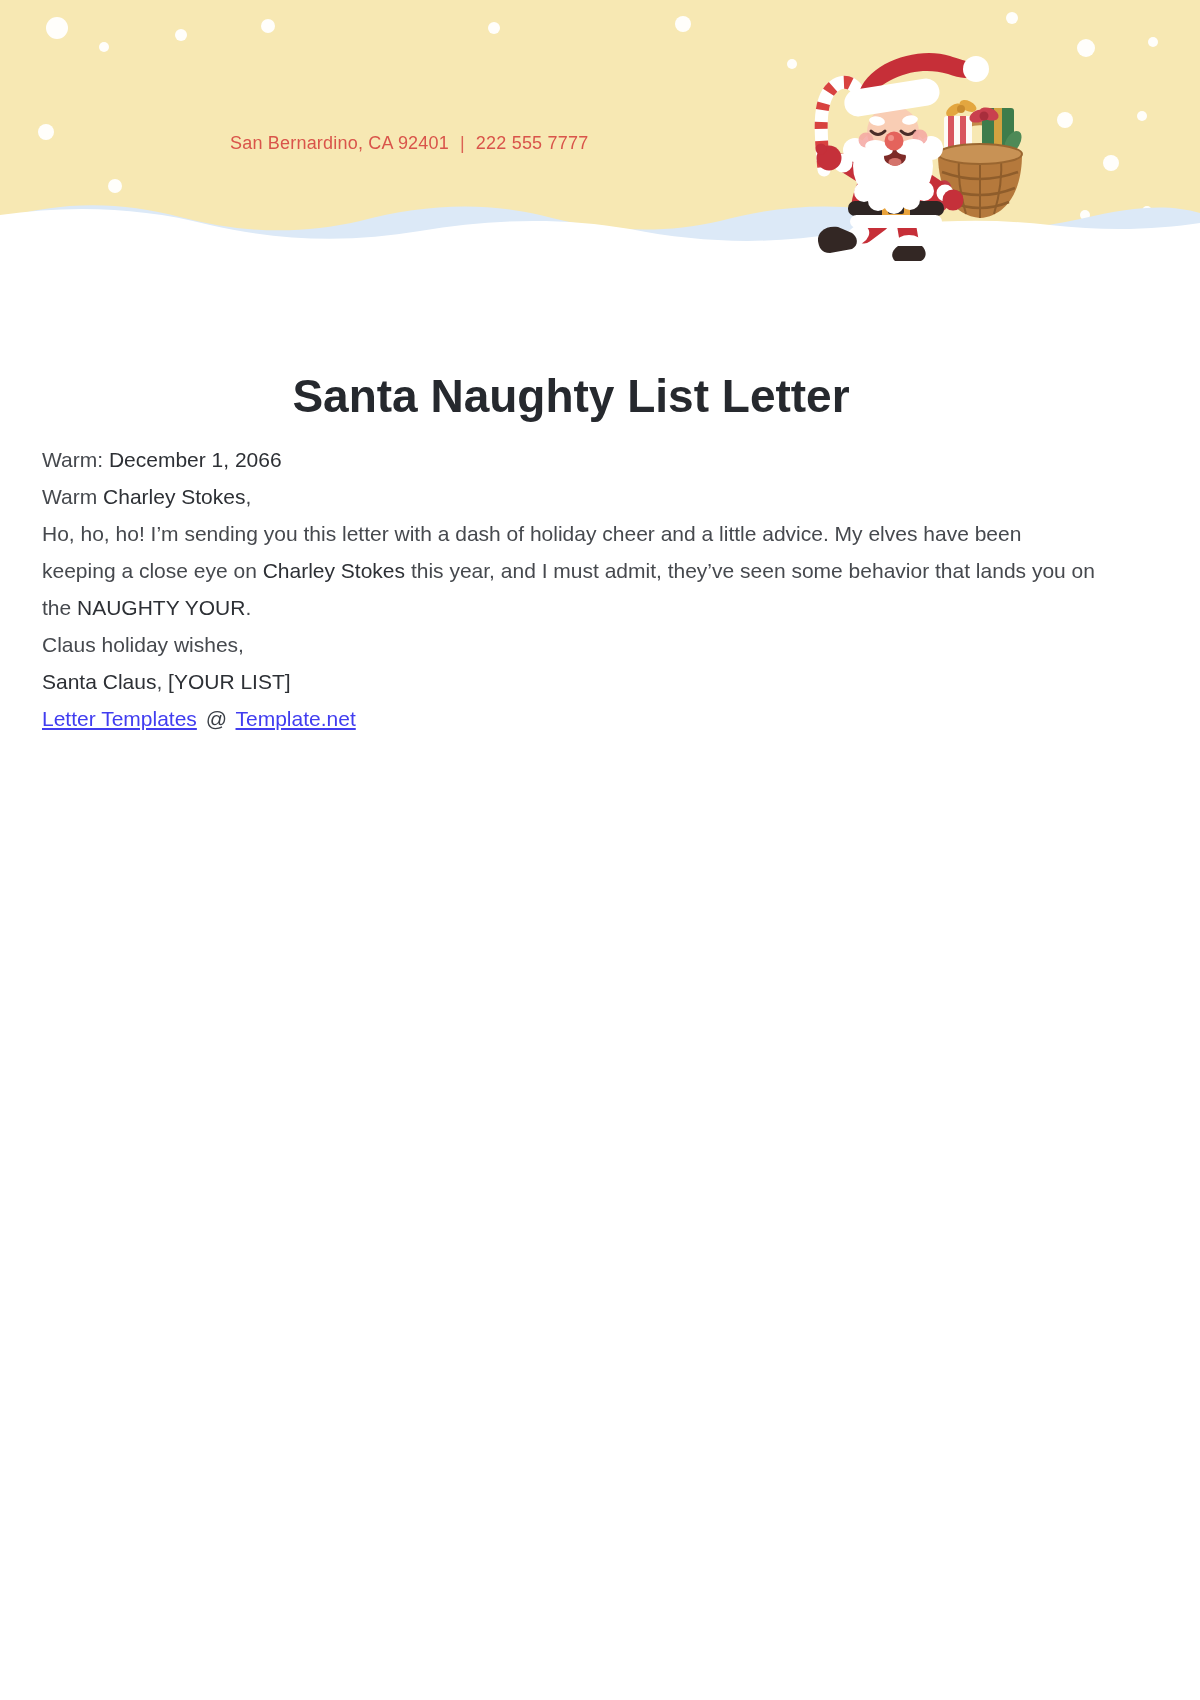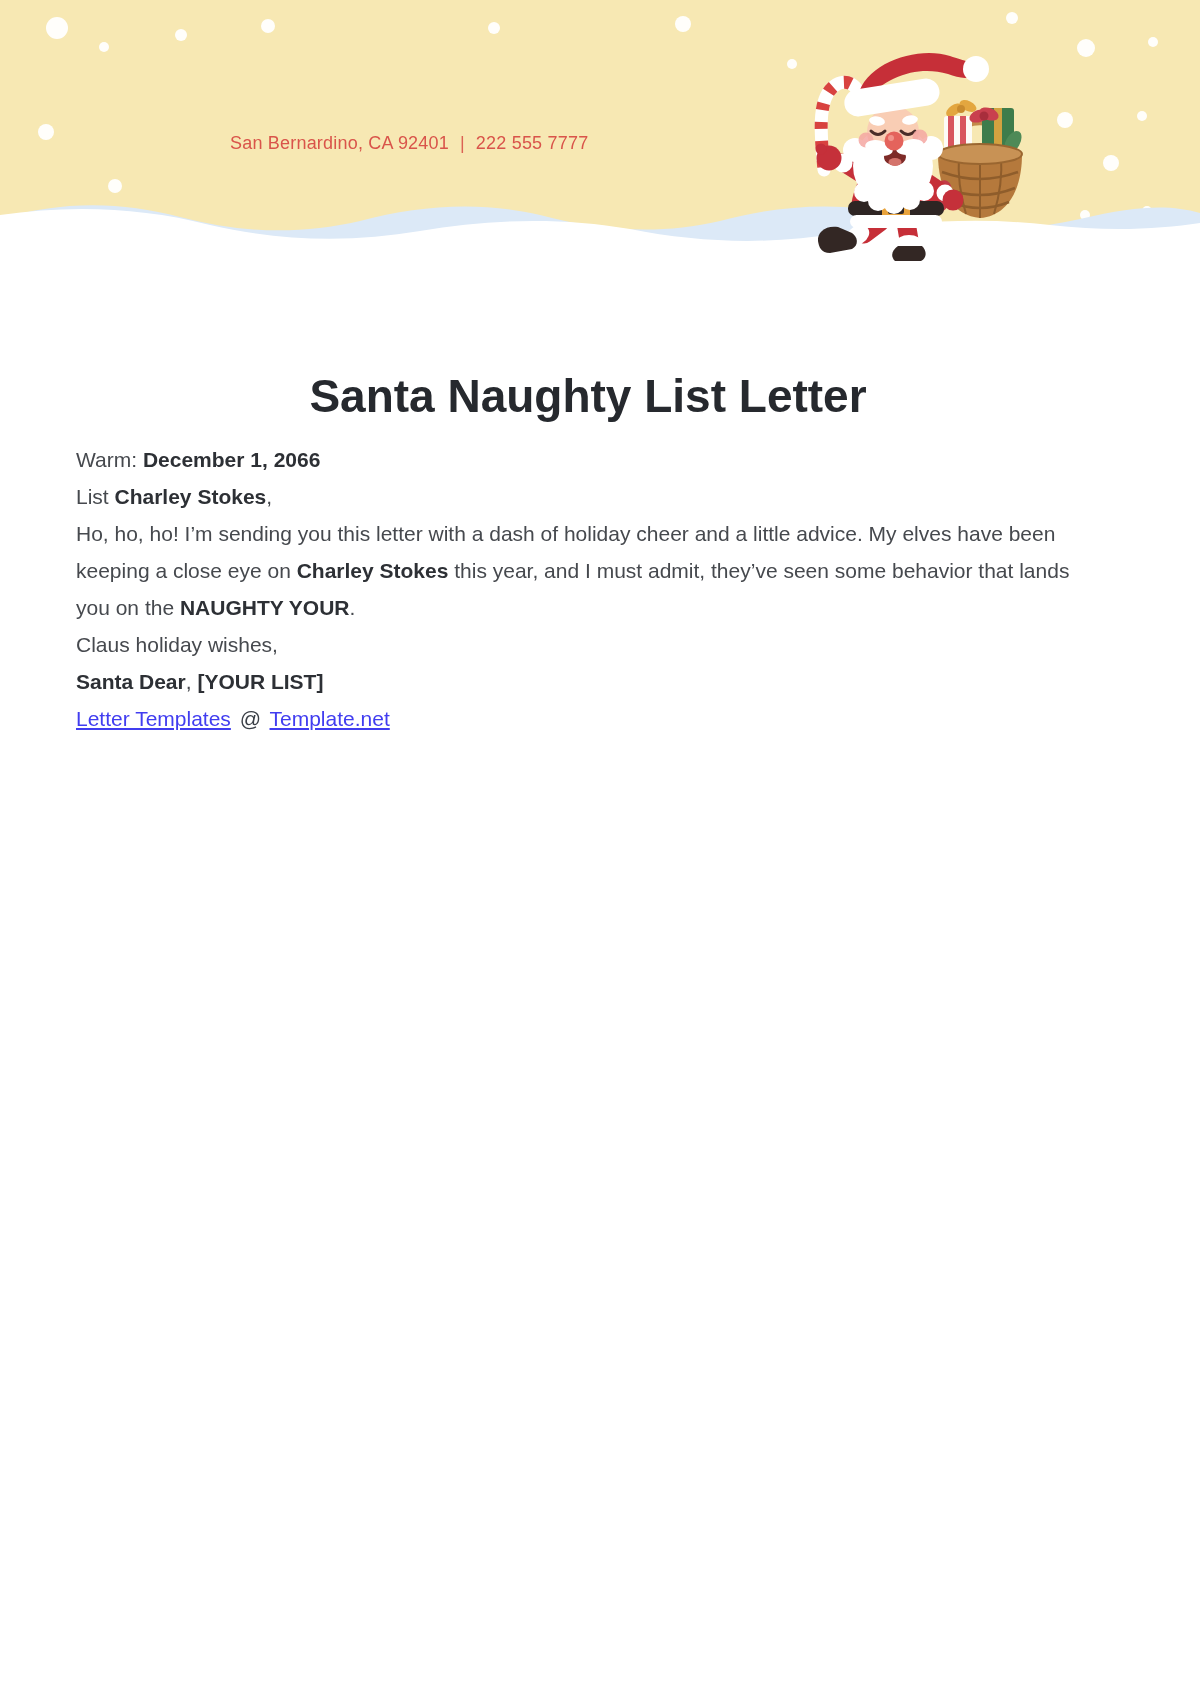--- a/index.html
+++ b/index.html
@@ -31,35 +31,35 @@
     position:absolute;left:0;bottom:0;
     width:100%;height:70px;display:block;
   }
   .santa{
     position:absolute;left:742px;top:44px;
     width:280px;height:220px;overflow:visible;display:block;
   }
   
   .content{
     position:relative;
-    padding:0 100px 0 76px;
+    padding:0 100px 0 42px;
     margin-top:24px;
   }
   .title{
     margin:116px 0 20px 0;
     text-align:center;
     font-size:46px;line-height:50px;font-weight:700;
     color:var(--title_text,#26292E);
   }
   .content p{
     margin:0;
     font-size:21px;line-height:37px;
     color:var(--body_text,#46494E);
   }
-  .content p b{font-weight:700;color:#2D3035;}
+  .content p b{font-weight:400;color:#2D3035;}
   .footer-line{text-align:left;}
   .link{
     color:var(--link_blue,#413DF0);
     text-decoration:underline;cursor:pointer;
   }
   .at{color:#3A3F46;margin:0 3px;}
 </style>
 </head>
 <body>
 
@@ -179,20 +179,20 @@
       <ellipse cx="137" cy="104" rx="14" ry="7.5" fill="#FFFFFF" transform="rotate(12 137 104)"></ellipse>
       <ellipse cx="168" cy="103" rx="14" ry="7.5" fill="#FFFFFF" transform="rotate(-12 168 103)"></ellipse>
       <circle cx="152" cy="97" r="9.5" fill="#E4635C"></circle>
       <circle cx="149" cy="94" r="3" fill="#F1938A"></circle>
     </svg>
   </header>
 
   <main class="content">
     <h1 class="title">Santa Naughty List Letter</h1>
     <p><span>Warm: </span><b>December 1, 2066</b></p>
-    <p><span>List </span><b>Charley Stokes</b><span>,</span></p>
+    <p><span>Warm </span><b>Charley Stokes</b><span>,</span></p>
     <p><span>Ho, ho, ho! I’m sending you this letter with a dash of holiday cheer and a little advice. My elves have been keeping a close eye on </span><b>Charley Stokes</b><span> this year, and I must admit, they’ve seen some behavior that lands you on the </span><b>NAUGHTY YOUR</b><span>.</span></p>
     <p>Claus holiday wishes,</p>
-    <p><b>Santa Dear</b><span>, </span><b>[YOUR LIST]</b></p>
+    <p><b>Santa Claus</b><span>, </span><b>[YOUR LIST]</b></p>
     <p class="footer-line"><a class="link">Letter Templates</a> <span class="at">@</span> <a class="link">Template.net</a></p>
   </main>
 
 </div>
 
 </body></html>

